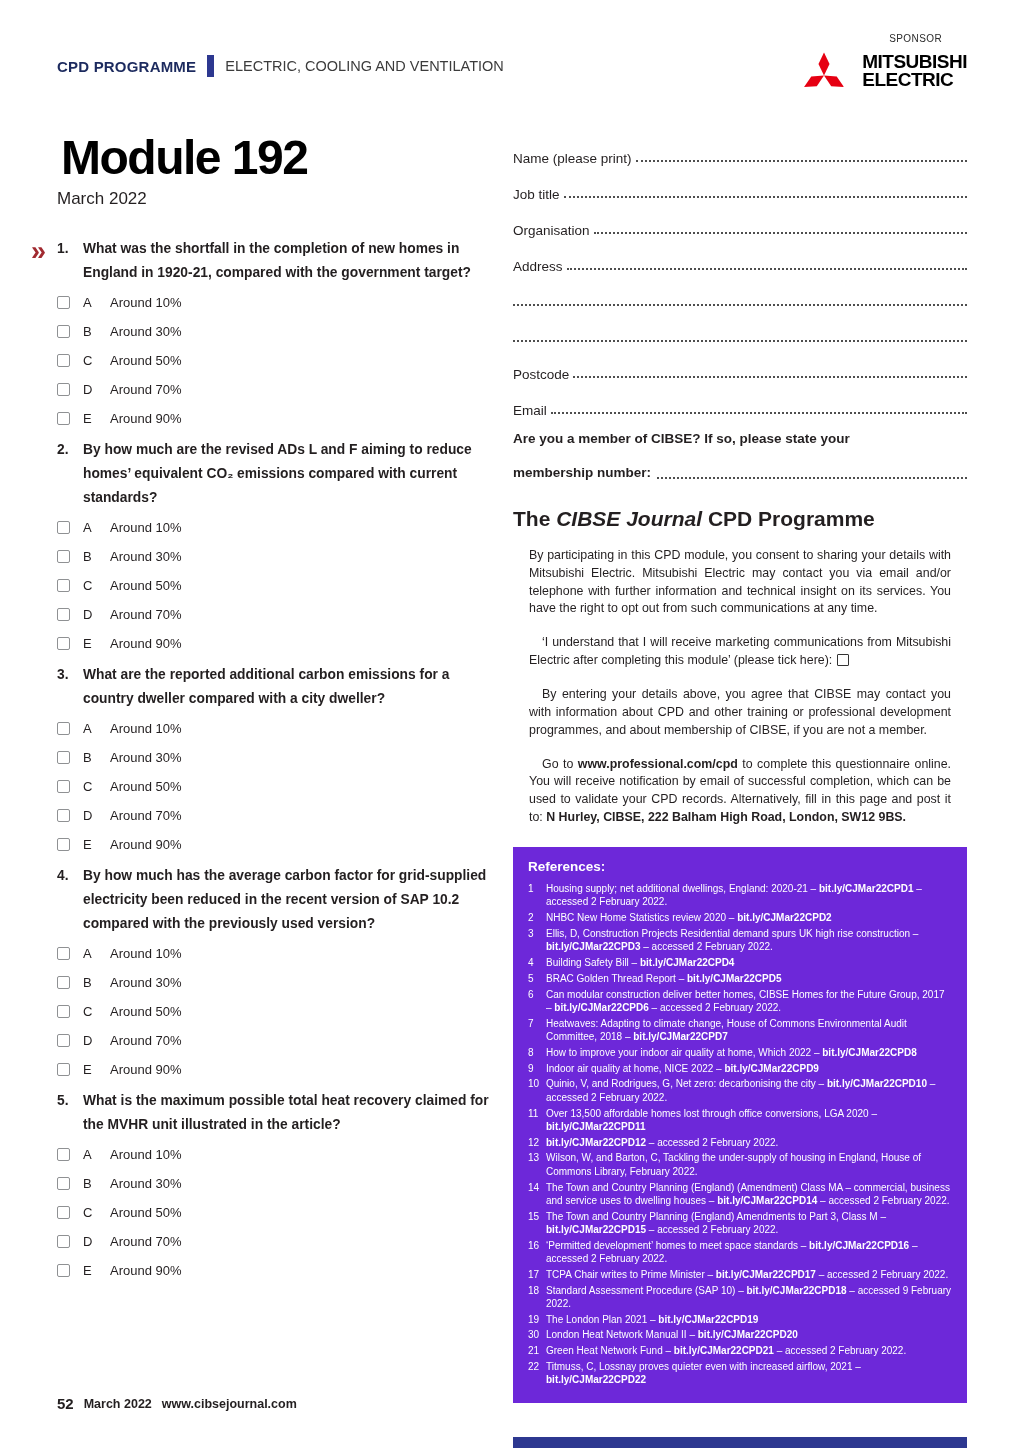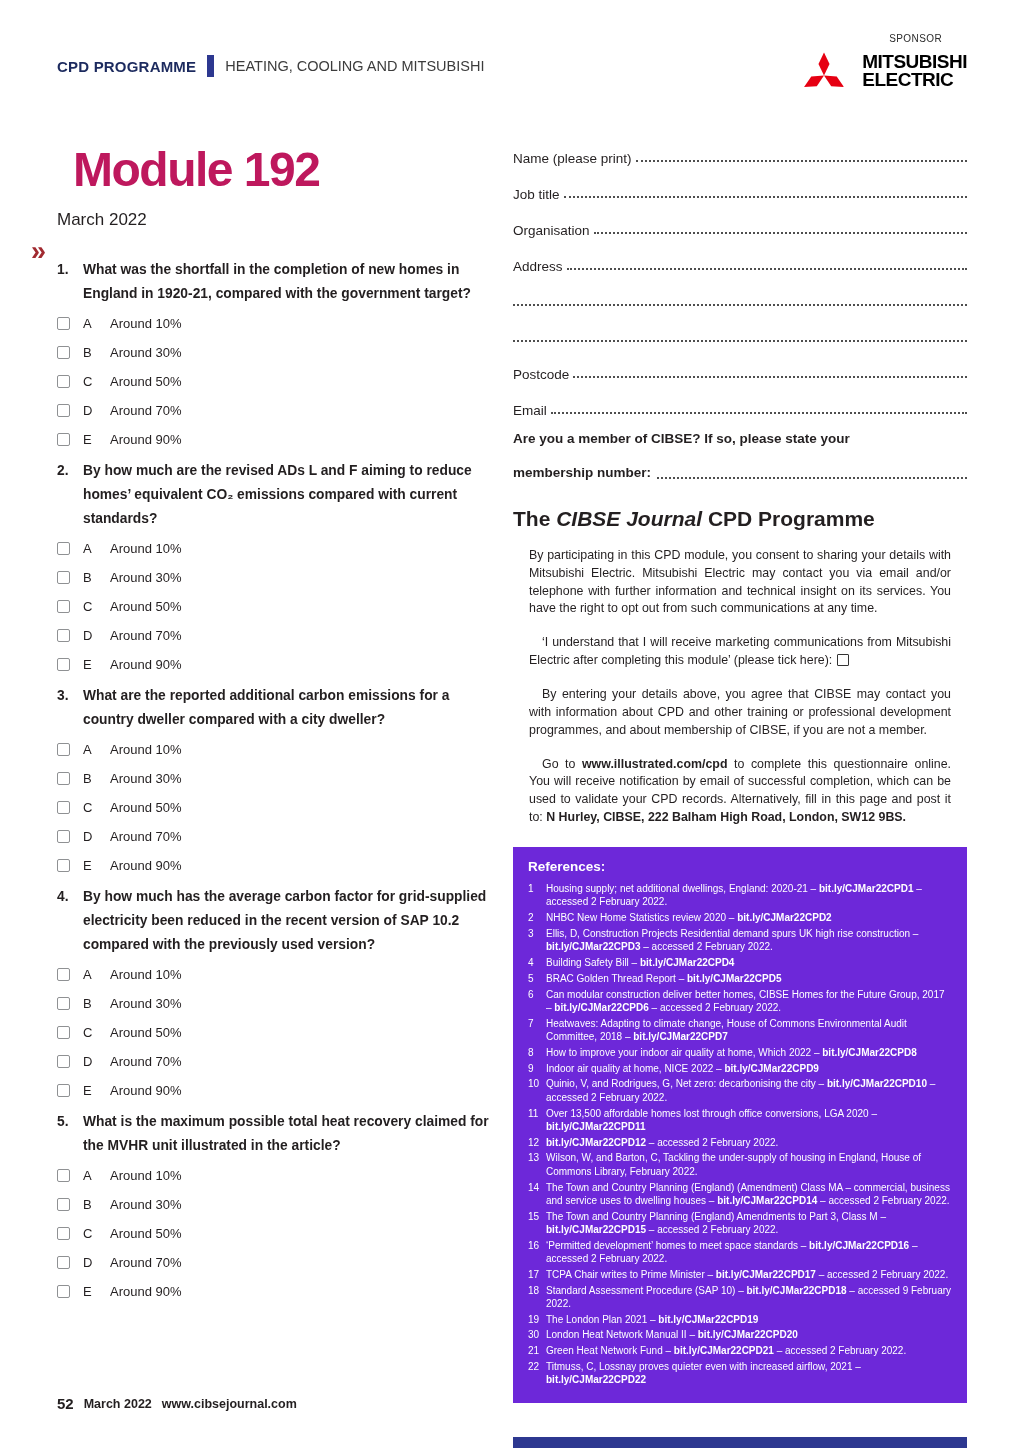--- a/index.html
+++ b/index.html
@@ -21,21 +21,21 @@
 
   .sponsor-label { position:absolute; top:33px; right:82px; font-size:10px; color:#2a2a2a; letter-spacing:.4px; }
   .brand { position:absolute; top:52px; right:57px; display:flex; align-items:center; gap:15px; }
   .brand-logo svg { display:block; }
   .brand-text { font-weight:bold; font-size:19px; line-height:.95; letter-spacing:-.5px; color:#000; }
 
   .chevron { position:absolute; left:31px; top:238px; color:#a12a30; font-size:27px; font-weight:bold; line-height:1; }
 
   
   .col-left { position:absolute; left:57px; top:130px; width:436px; }
-  .module-title { margin:16px; font-size:48px; font-weight:bold; letter-spacing:-1.5px; line-height:1; color:#be185d; }
+  .module-title { margin:4px; font-size:48px; font-weight:bold; letter-spacing:-1.5px; line-height:1; color:#000000; }
   .module-date { font-size:17px; margin-top:7px; }
   .questions { margin-top:28px; }
   .question { margin-bottom:9px; }
   .q-head { display:flex; font-weight:bold; font-size:13.8px; line-height:24px; margin-bottom:8px; }
   .q-num { flex:none; width:26px; }
   .q-text { flex:1; }
   .option { display:flex; align-items:center; height:19px; margin-bottom:10px; }
   .chk { flex:none; width:13px; height:13px; border:1.5px solid #8f9193; border-radius:2px; background:#fff; margin-right:13px; }
   .opt-letter { flex:none; width:27px; font-size:13px; }
   .opt-label { font-size:13px; }
@@ -69,21 +69,21 @@
   .bottom-bar { position:absolute; left:513px; right:57px; bottom:0; height:11px; background:#2d3890; }
 </style>
 </head>
 <body>
 
 <div class="page">
 
   <div class="kicker-row">
     <span class="kicker">CPD PROGRAMME</span>
     <span class="divider-bar"></span>
-    <span class="category">HEATING, COOLING AND MITSUBISHI</span>
+    <span class="category">ELECTRIC, COOLING AND VENTILATION</span>
   </div>
 
   <div class="sponsor-label">SPONSOR</div>
 
   <div class="brand">
     <span class="brand-logo">
       <svg width="46" height="38" viewBox="0 0 100 80" aria-hidden="true">
         <polygon points="50,0 62,25 50,50 38,25" fill="#e60012"></polygon>
         <polygon points="50,50 77.65,52.11 93.3,75 65.65,72.89" fill="#e60012"></polygon>
         <polygon points="50,50 34.35,72.89 6.7,75 22.35,52.11" fill="#e60012"></polygon>
@@ -309,21 +309,21 @@
         <span class="m-label">membership number:</span>
         <span class="dotline"></span>
       </div>
     </div>
 
     <div class="cpd">
       <h2 class="cpd-title"><span>The </span><i>CIBSE Journal</i><span> CPD Programme</span></h2>
       <p>By participating in this CPD module, you consent to sharing your details with Mitsubishi Electric. Mitsubishi Electric may contact you via email and/or telephone with further information and technical insight on its services. You have the right to opt out from such communications at any time.</p>
       <p class="ind"><span>‘I understand that I will receive marketing communications from Mitsubishi Electric after completing this module’ (please tick here):</span><span class="consent-box"></span></p>
       <p class="ind">By entering your details above, you agree that CIBSE may contact you with information about CPD and other training or professional development programmes, and about membership of CIBSE, if you are not a member.</p>
-      <p class="ind"><span>Go to </span><b>www.illustrated.com/cpd</b><span> to complete this questionnaire online. You will receive notification by email of successful completion, which can be used to validate your CPD records. Alternatively, fill in this page and post it to: </span><b>N Hurley, CIBSE, 222 Balham High Road, London, SW12 9BS.</b></p>
+      <p class="ind"><span>Go to </span><b>www.professional.com/cpd</b><span> to complete this questionnaire online. You will receive notification by email of successful completion, which can be used to validate your CPD records. Alternatively, fill in this page and post it to: </span><b>N Hurley, CIBSE, 222 Balham High Road, London, SW12 9BS.</b></p>
     </div>
 
     <div class="refs">
       <h3 class="refs-title">References:</h3>
       <div>
           <div class="ref">
             <span class="ref-num">1</span>
             <span class="ref-text">Housing supply; net additional dwellings, England: 2020-21 – <b>bit.ly/CJMar22CPD1</b> – accessed 2 February 2022.</span>
           </div>
           <div class="ref">

